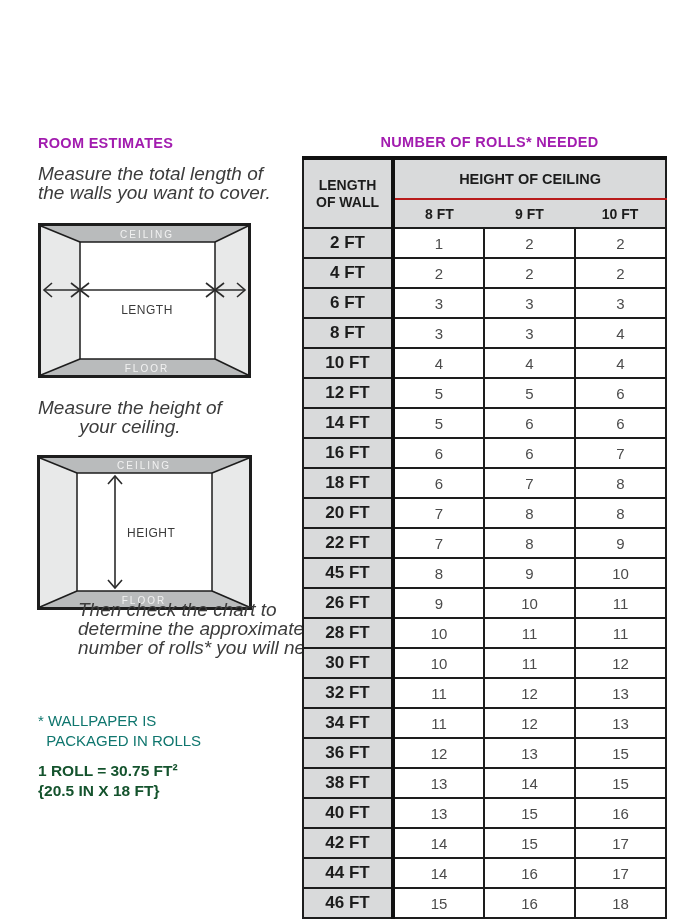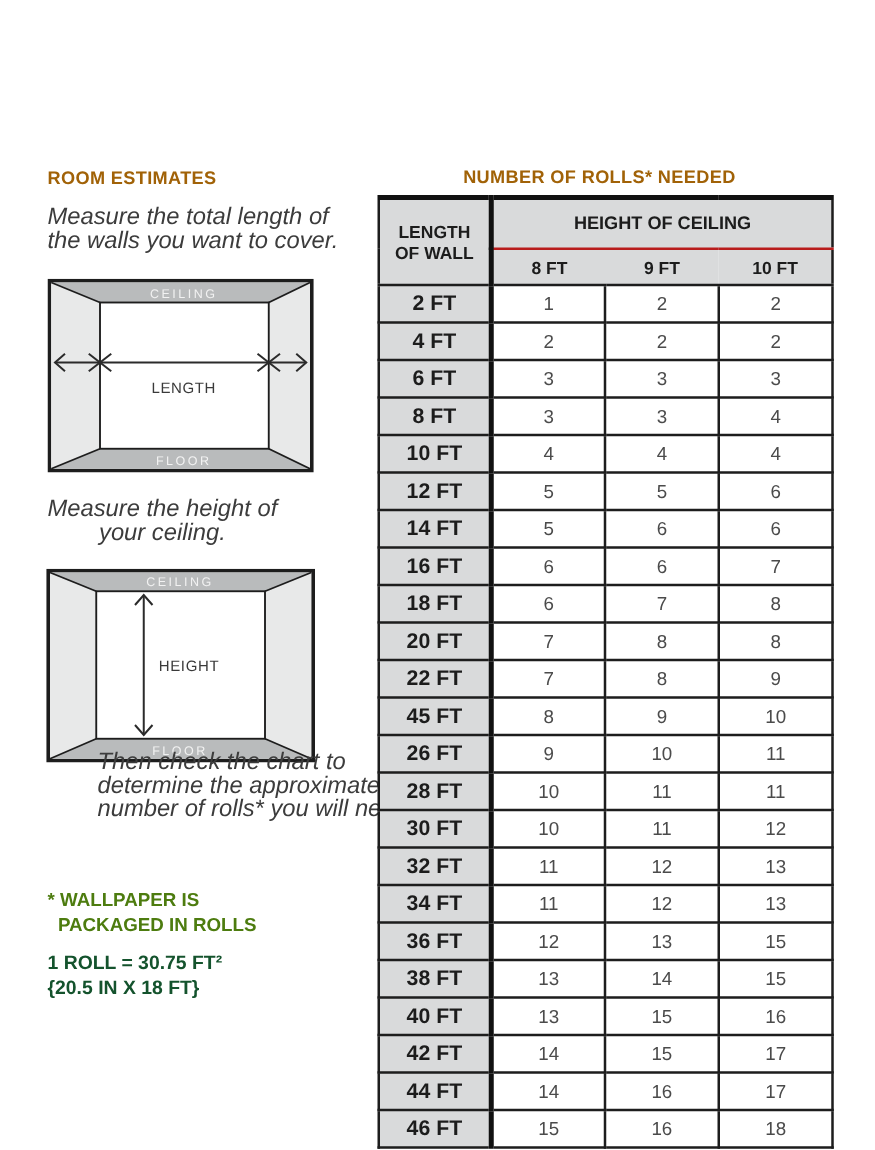--- a/index.html
+++ b/index.html
@@ -16,39 +16,39 @@
   .page-title {
     position: absolute; left: 38px; top: 33px;
     margin: 0;
     font-size: 27px; font-weight: 700; letter-spacing: 0.2px;
     color: #42b7e7;
   }
 
   .section-heading {
     position: absolute; margin: 0;
     font-size: 14.5px; font-weight: 700; letter-spacing: 0.3px;
-    color: #a16207;
+    color: #a21caf;
   }
   .heading-left { left: 38px; top: 135px; }
-  .heading-right { left: 298px; top: 134px; width: 363px; text-align: center; }
+  .heading-right { left: 308px; top: 134px; width: 363px; text-align: center; }
 
   .body-text {
     position: absolute; left: 38px; margin: 0;
     font-size: 19px; line-height: 19px; color: #3c3c3c;
     white-space: pre-line;
     font-style: italic;
   }
   .step1 { top: 164px; }
   .step2 { top: 398px; text-align: center; }
   .step3 { top: 600px; margin-left: 40px; }
 
   .footnote {
     position: absolute; left: 38px; top: 711px; margin: 0;
-    font-size: 15px; font-weight: 700; line-height: 20px;
-    color: #4d7c0f; white-space: pre;
+    font-size: 15px; font-weight: 400; line-height: 20px;
+    color: #0f766e; white-space: pre;
   }
   .roll-info {
     position: absolute; left: 38px; top: 761px; margin: 0;
     font-size: 15.5px; font-weight: 700; line-height: 20px;
     color: #14532d; white-space: pre-line;
   }
 
   .diagram { position: absolute; }
   .diagram-length { left: 38px; top: 223px; }
   .diagram-height { left: 37px; top: 455px; }

